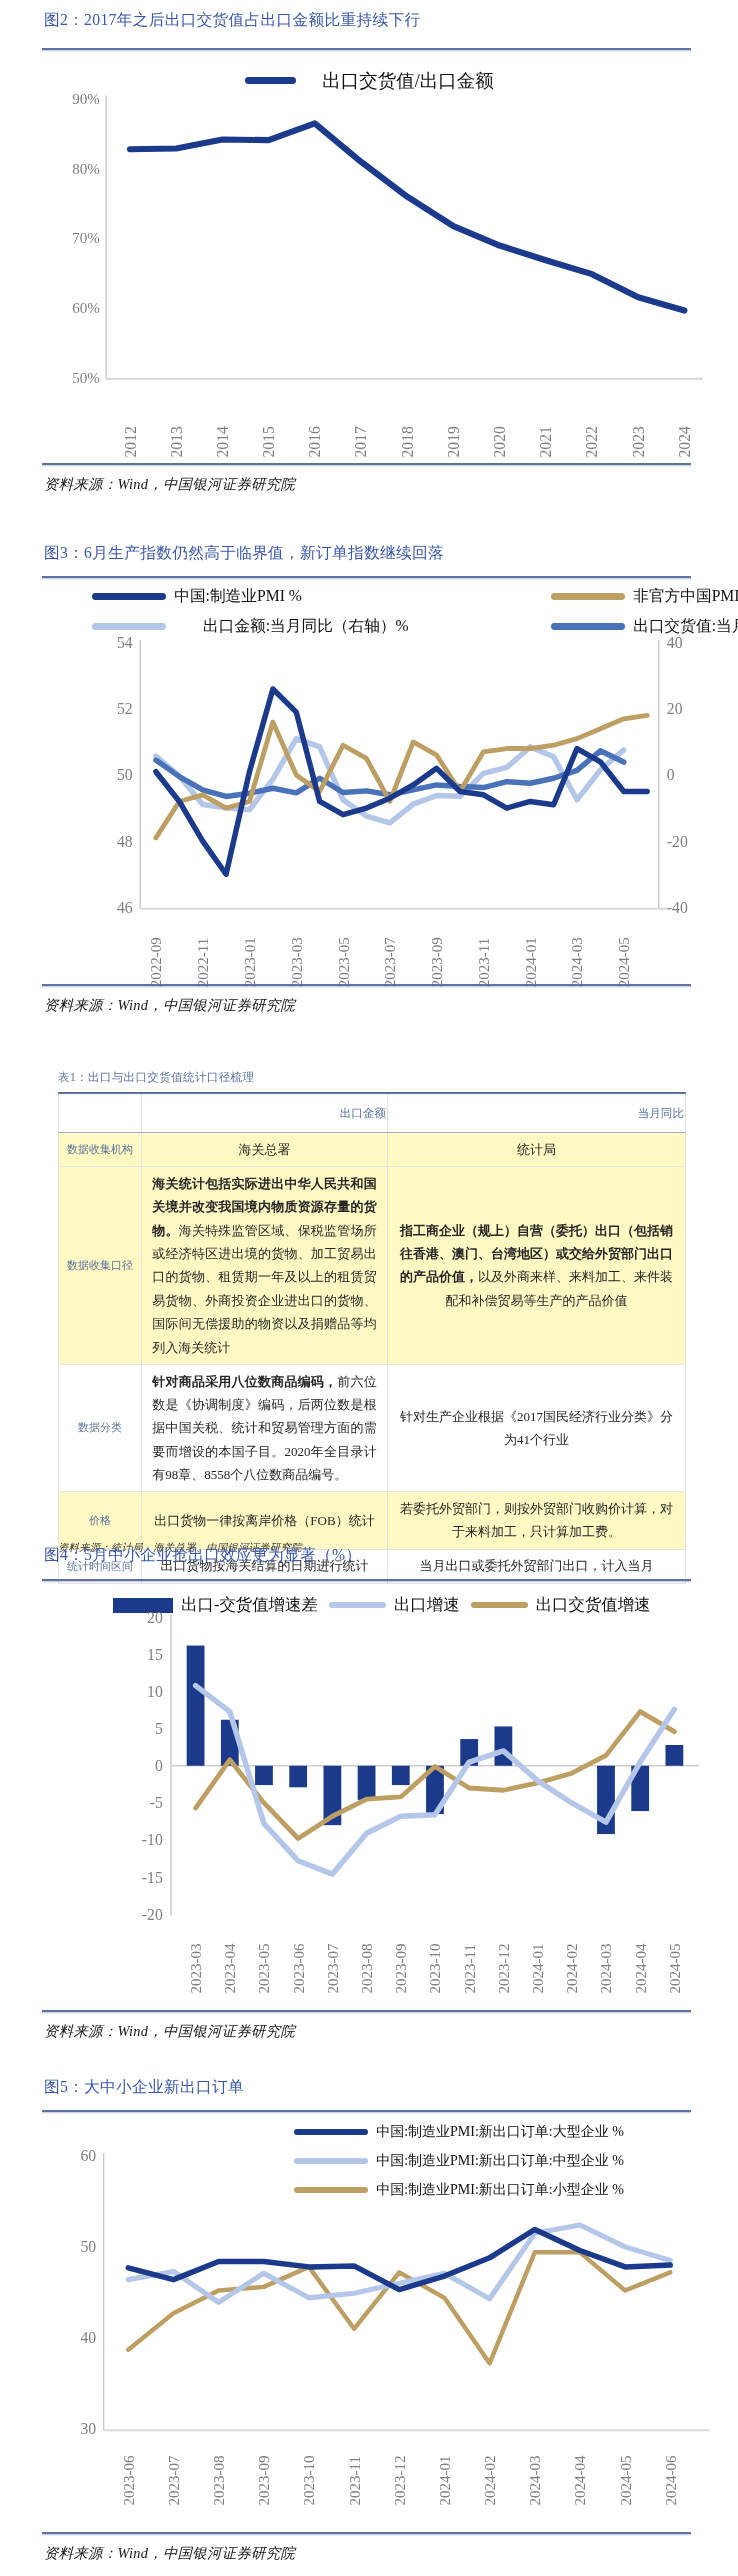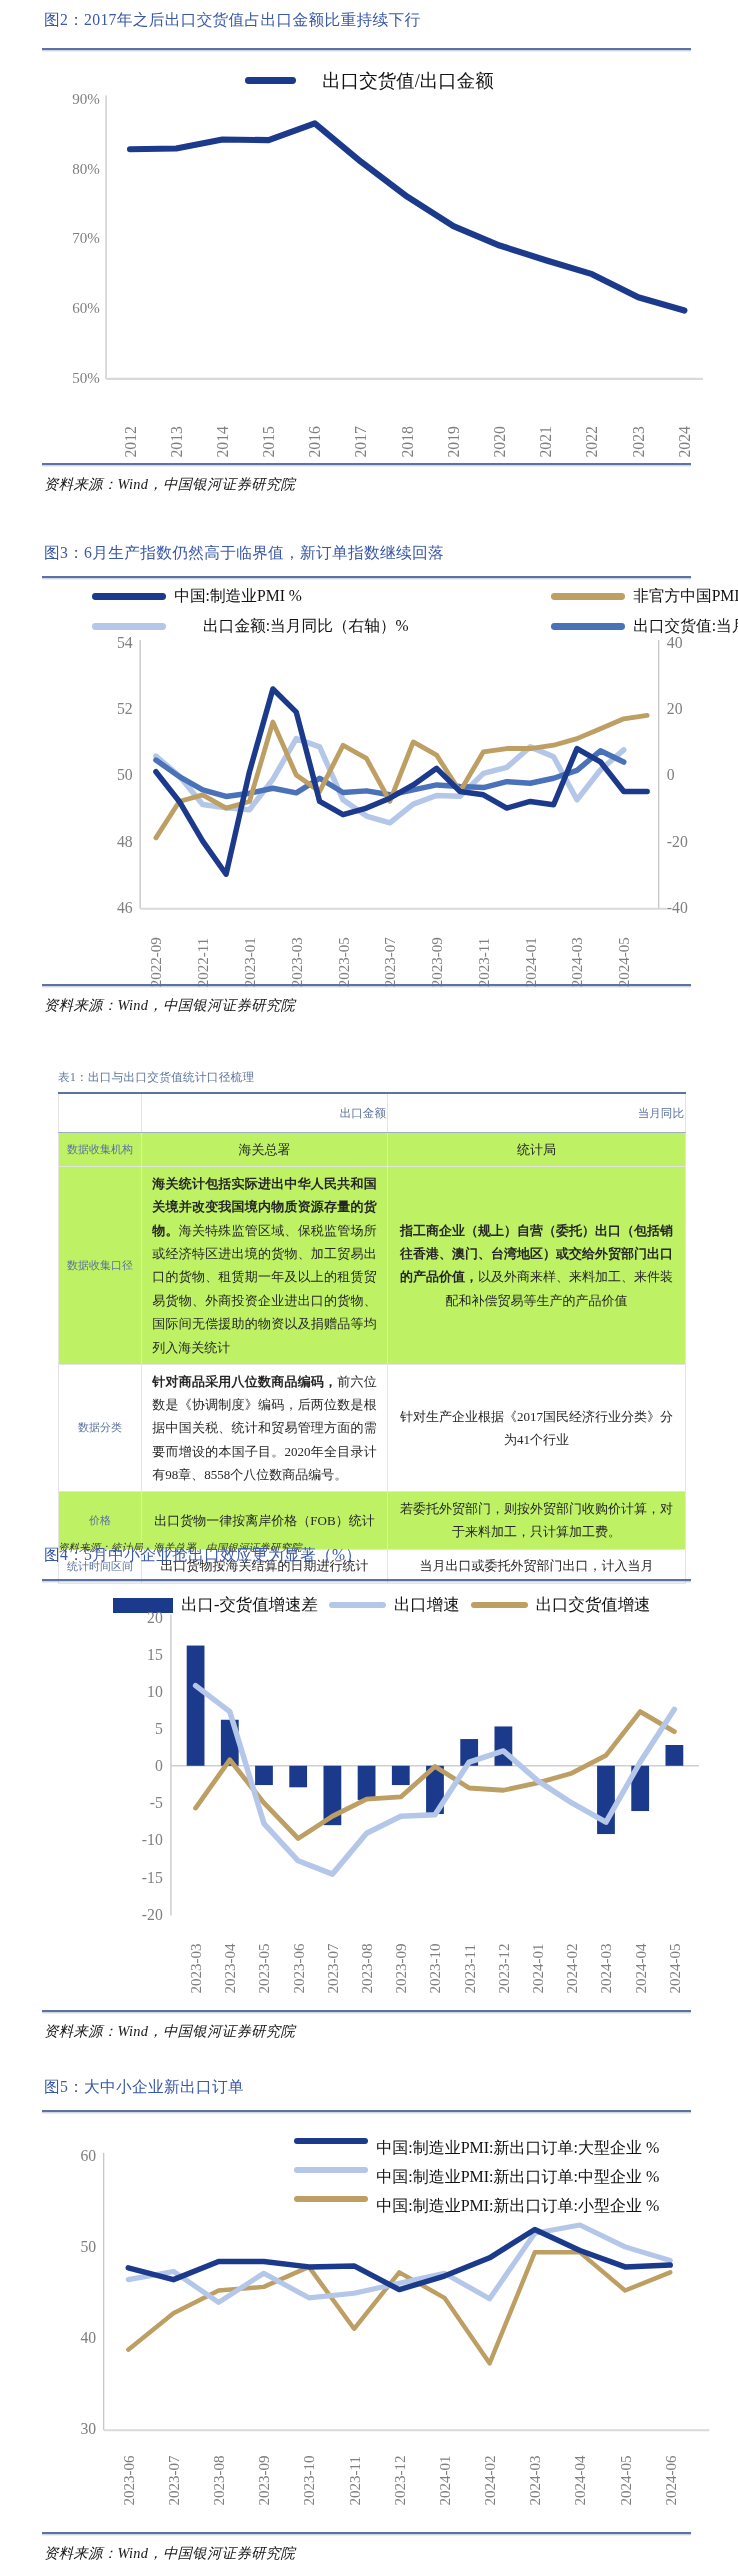--- a/index.html
+++ b/index.html
@@ -8,38 +8,38 @@
   .abs{position:absolute;}
   .fig-title{font-size:15.7px;color:var(--title-blue,#3a58a8);letter-spacing:0.3px;white-space:nowrap;}
   .rule{height:2.1px;background:var(--rule,#5c72a0);box-shadow:0 1.4px 0 rgba(92,114,160,.30);}
   .source{font-size:14.4px;font-style:italic;color:#161616;letter-spacing:0.3px;}
   .source.small{font-size:10.3px;color:#333;}
   .legend-row{display:flex;align-items:center;justify-content:center;gap:26px;}
   .legend-item{display:flex;align-items:center;gap:8.2px;white-space:nowrap;}
   .legend-label{font-size:15.7px;color:#111;}
   .legend-label.big{font-size:18.5px;}
   .legend-label.mid{font-size:16.4px;}
-  .legend-label.f5{font-size:16px;margin-top:15px;}
+  .legend-label.f5{font-size:14px;}
   .swatch-line{width:74px;height:6.8px;border-radius:3.4px;background:#999;flex:0 0 auto;}
   .swatch-line.short{width:51px;}
   .swatch-line.w84{width:57px;}
   .swatch-bar{width:60px;height:15px;background:#999;flex:0 0 auto;}
   .chart-host{position:absolute;}
   .chart-host svg{display:block;}
   .caption{font-size:11.6px;color:var(--tbl-label,#5b739e);letter-spacing:0.3px;}
   table.tbl{border-collapse:collapse;width:628px;table-layout:fixed;
             border-top:2.7px solid var(--rule,#5c72a0);border-bottom:1.4px solid var(--rule,#5c72a0);}
   table.tbl th,table.tbl td{border:0.7px solid #e4e4e4;font-weight:normal;vertical-align:middle;}
   table.tbl thead th{height:36px;font-size:11.6px;color:var(--tbl-label,#5b739e);text-align:right;
                      border-bottom:1.4px solid #9fadc7;background:#fff;}
   table.tbl td.lbl{font-size:11px;color:var(--tbl-label,#5b739e);text-align:center;padding:4.1px 2.7px;}
   table.tbl td.cell{font-size:13px;color:#262626;line-height:1.8;padding:4.8px 10.3px;}
   table.tbl td.cell.center{text-align:center;}
   table.tbl td.cell.justify{text-align:justify;text-justify:inter-ideograph;}
-  table.tbl tr.shaded td{background:#bef264;}
+  table.tbl tr.shaded td{background:#fef9c3;}
   .col0{width:83px;} .col1{width:246px;} .col2{width:298px;}
   b.lead{font-weight:bold;}
 </style>
 </head>
 <body>
 
 <div class="abs fig-title" style="left:44px;top:9.6px;">图2：2017年之后出口交货值占出口金额比重持续下行</div>
 <div class="abs rule" style="left:42px;top:48px;width:649px;"></div>
 <div class="abs legend-row" style="left:0;top:68px;width:739px;">
   <span class="swatch-line short" style="background: rgb(28, 58, 140);"></span>

